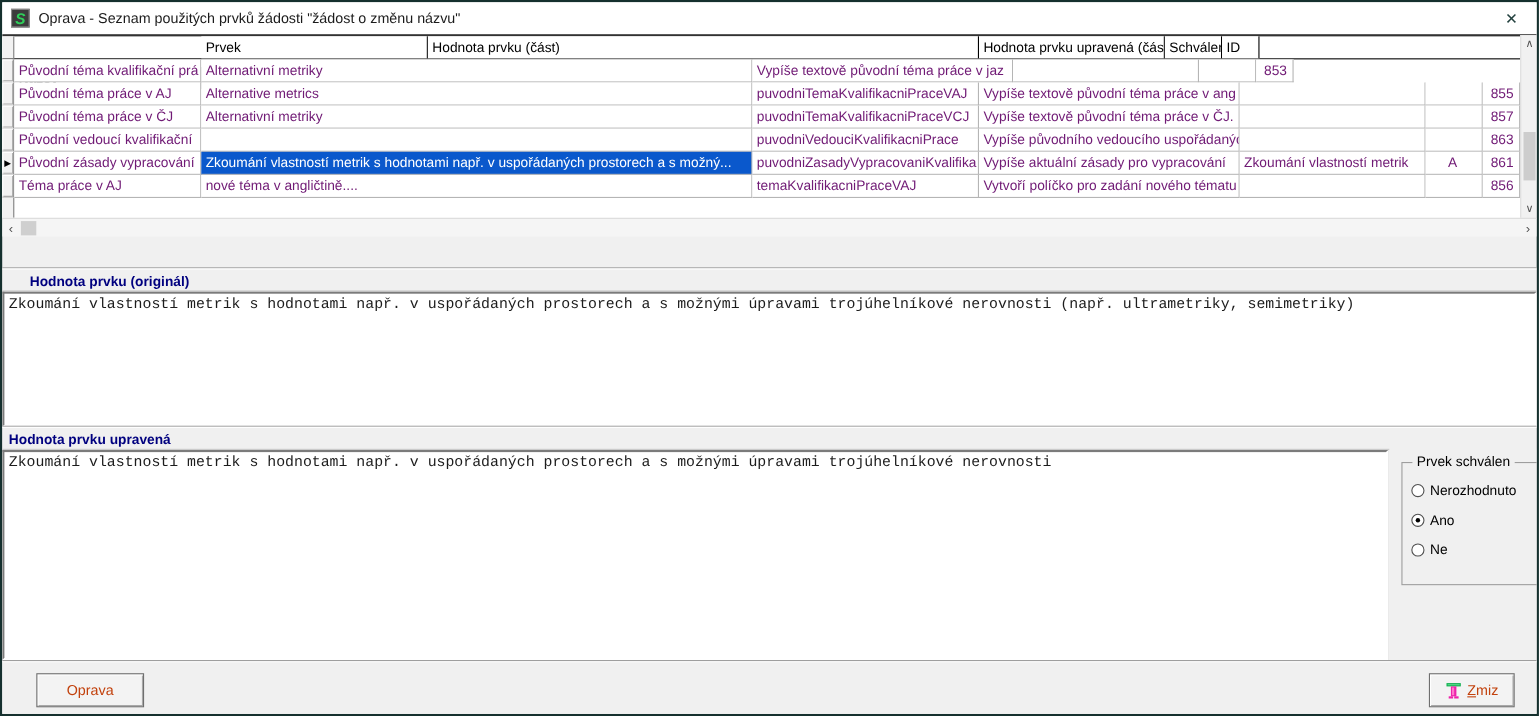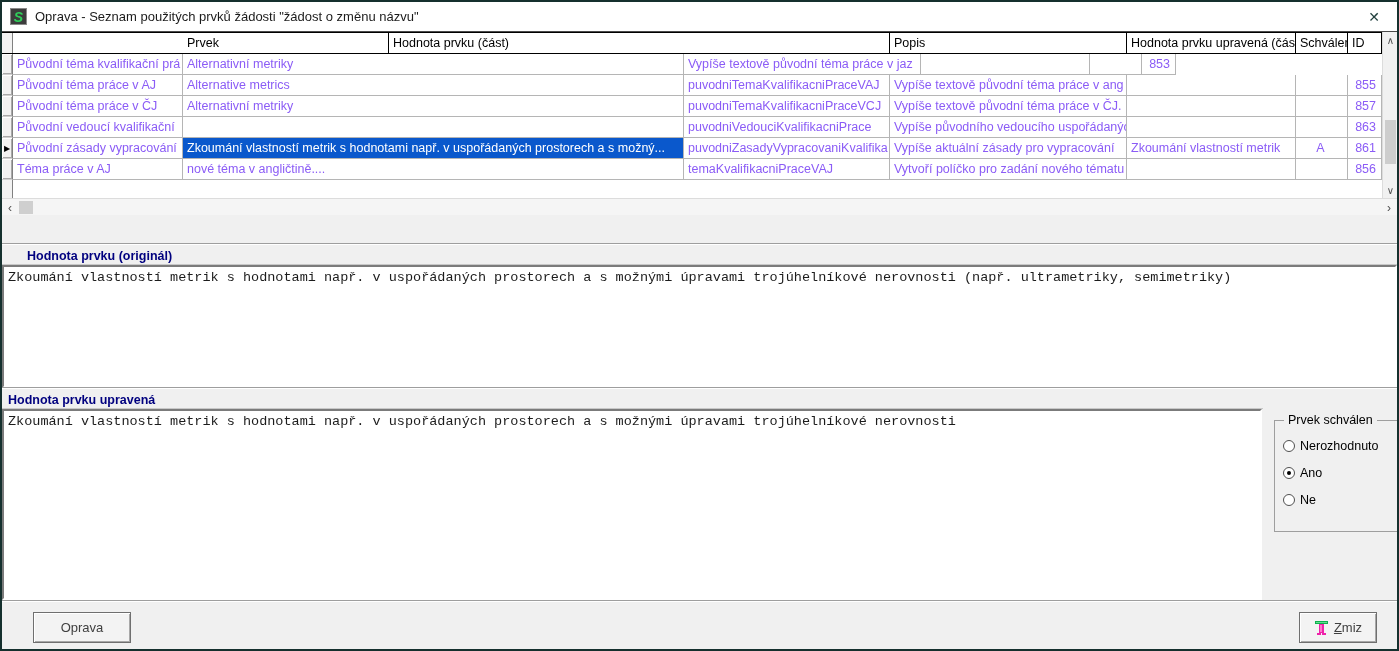--- a/index.html
+++ b/index.html
@@ -30,21 +30,21 @@
   .grid { position:absolute; left:0; top:30px; width:1380px; height:166px; background:#ffffff; }
   .ghead { display:flex; height:22px; background:#ffffff; border-top:1px solid #000; border-bottom:1px solid #000; }
   .hcell {
     font-size:12.5px; color:#000; padding:3px 0 0 4px; border-right:1px solid #000;
     white-space:nowrap; overflow:hidden; background:#fff; height:20px;
   }
   .hcell.w1 { font-weight:bold;margin-top:28px; }
   .indhead { background:#f2f2f2; border-right:1px solid #808080; }
   .grow { display:flex; height:21px; }
   .gcell {
-    font-size:12.5px; color:#8b5cf6; padding:3px 2px 0 4px;
+    font-size:12.5px; color:#701a75; padding:3px 2px 0 4px;
     border-right:1px solid #b5b5b5; border-bottom:1px solid #b5b5b5;
     white-space:nowrap; overflow:hidden; background:#fff;
   }
   .gcell.sel { background:#0a58cc; color:#fff; }
   .icell {
     background:#f2f2f2; border-right:1px solid #808080; border-bottom:1px solid #d0d0d0;
     box-shadow:inset 1px 1px 0 #ffffff, inset -1px -1px 0 #a9a9a9;
     font-size:8px; color:#000; display:flex; align-items:center; justify-content:center;
   }
   .w0{width:11px;} .w1{width:170px;} .w2{width:501px;} .w3{width:206px;}
@@ -105,21 +105,21 @@
   
   .bottombar {
     position:absolute; left:0; top:598px; width:1395px; height:49px; background:#f0f0f0;
     border-top:1px solid #9e9e9e; box-shadow:inset 0 1px 0 #ffffff;
   }
   .btn {
     position:absolute; top:11px; height:31px; background:#f3f3f3;
     border:1px solid #6f6f6f;
     box-shadow:inset 1px 1px 0 #ffffff, inset -1px -1px 0 #a8a8a8;
     display:flex; align-items:center; justify-content:center;
-    font-size:13px; color:#404040; cursor:default;
+    font-size:13px; color:#c2410c; cursor:default;
   }
   .btn-oprava { left:31px; width:98px; }
   .btn-zmiz { right:20px; width:78px; gap:5px; }
   .u { text-decoration:underline; }
 </style>
 </head>
 <body>
 
 <div class="window">
 
@@ -130,21 +130,20 @@
       <span>✕</span>
     </div>
   </div>
 
   <div class="grid">
     <div class="ghead">
         <div class="hcell w0 indhead"></div>
         <div class="hcell w1">Název</div>
         <div class="hcell w3">Prvek</div>
         <div class="hcell w2">Hodnota prvku (část)</div>
-        <div class="hcell w4">Popis</div>
         <div class="hcell w5">Hodnota prvku upravená (část)</div>
         <div class="hcell w6">Schváleno</div>
         <div class="hcell w7">ID</div>
       </div>
     <div>
         <div class="grow">
           <div class="icell w0"></div>
           <div class="gcell w1">Původní téma kvalifikační prá</div>
           <div class="gcell w2">Alternativní metriky</div>
           <div class="gcell w4">Vypíše textově původní téma práce v jaz</div>

